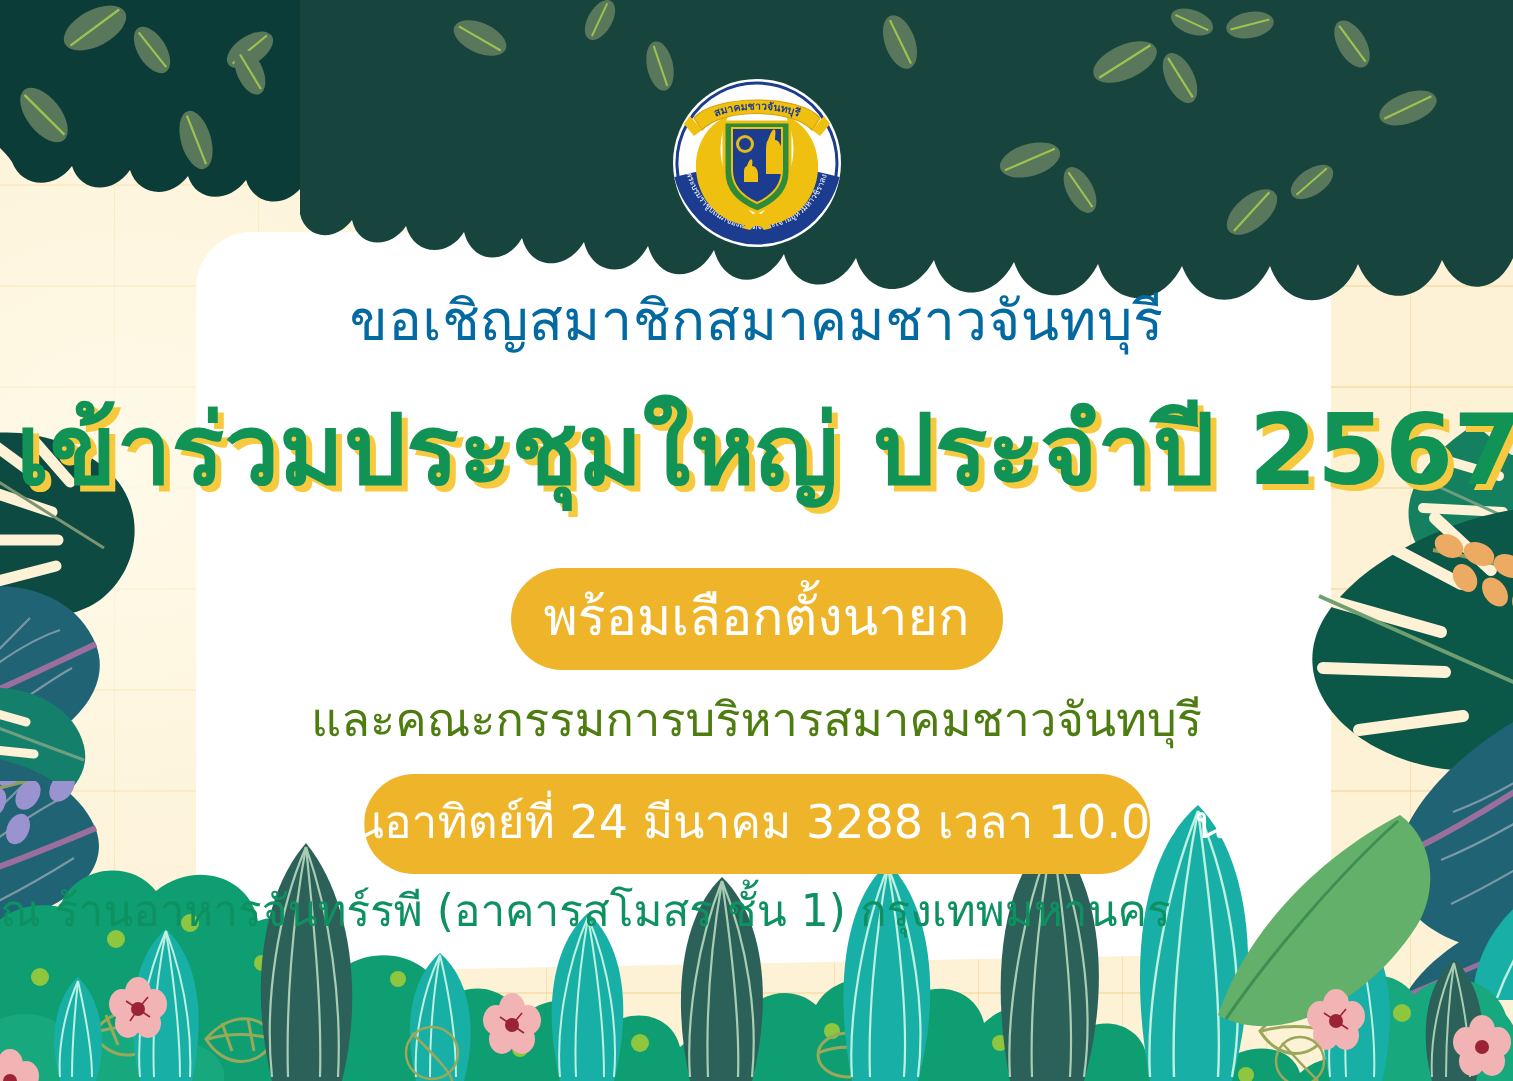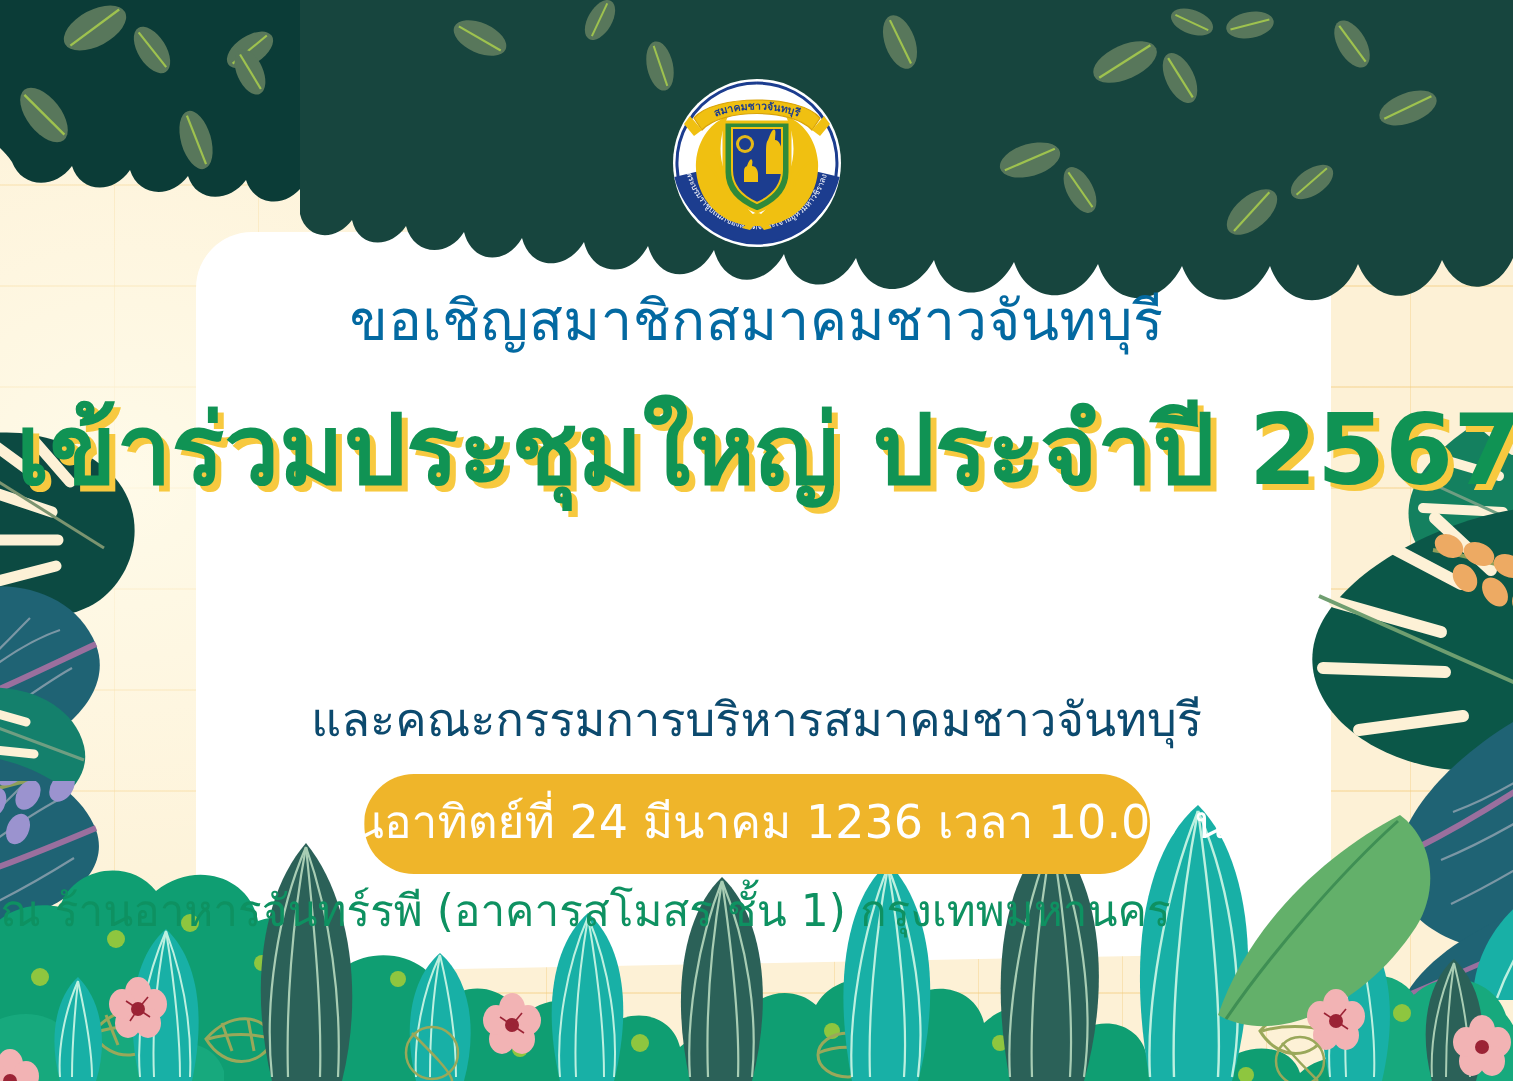--- a/index.html
+++ b/index.html
@@ -66,21 +66,21 @@
   .pill{
     position:absolute;left:50%;transform:translateX(-50%);
     background:#efb52a;color:#ffffff;text-align:center;
     border-radius:60px;display:flex;align-items:center;justify-content:center;
     white-space:nowrap;
   }
   .pill-1{top:568px;width:492px;height:96px;font-size:52px;padding-bottom:6px;}
   .pill-2{top:774px;width:786px;height:94px;font-size:46px;padding-bottom:6px;}
   .line3{
     position:absolute;left:0;right:0;top:694px;text-align:center;
-    color:#0c4a6e;font-size:47px;line-height:1.1;white-space:nowrap;
+    color:#4d7c0f;font-size:47px;line-height:1.1;white-space:nowrap;
   }
   .line5{
     position:absolute;left:0;right:0;top:887px;
     color:#0e9161;font-size:44px;line-height:1.1;white-space:nowrap;
   }
   .botart{position:absolute;left:0;bottom:0;width:1513px;height:300px;pointer-events:none;}
   .sideL{position:absolute;left:0;top:430px;width:330px;height:560px;pointer-events:none;}
   .sideR{position:absolute;right:0;top:420px;width:340px;height:580px;pointer-events:none;}
 </style>
 </head>
@@ -654,18 +654,19 @@
         <path d="M152,38 L140,52 L148,58 L158,46 Z" fill="#f0c011"></path>
         <path id="bannerpath" d="M30,48 C50,26 120,26 140,48" fill="none"></path>
         <text font-size="10.5" font-weight="bold" fill="#1c3d8f" font-family="'DejaVu Sans','Liberation Sans',sans-serif">
           <textPath href="#bannerpath" startOffset="50%" text-anchor="middle">สมาคมชาวจันทบุรี</textPath>
         </text>
       </svg>
     </div>
 
     <div class="line1">ขอเชิญสมาชิกสมาคมชาวจันทบุรี</div>
     <div class="headline">เข้าร่วมประชุมใหญ่ ประจำปี 2567</div>
+    <div class="pill pill-1">พร้อมเลือกตั้งนายก</div>
     <div class="line3">และคณะกรรมการบริหารสมาคมชาวจันทบุรี</div>
-    <div class="pill pill-2">ในวันอาทิตย์ที่ 24 มีนาคม 1236 เวลา 10.00 น.</div>
+    <div class="pill pill-2">ในวันอาทิตย์ที่ 24 มีนาคม 3288 เวลา 10.00 น.</div>
     <div class="line5">ณ ร้านอาหารจันทร์รพี (อาคารสโมสร ชั้น 1) กรุงเทพมหานคร</div>
 
   </div>
 </div>
 
 </body></html>

